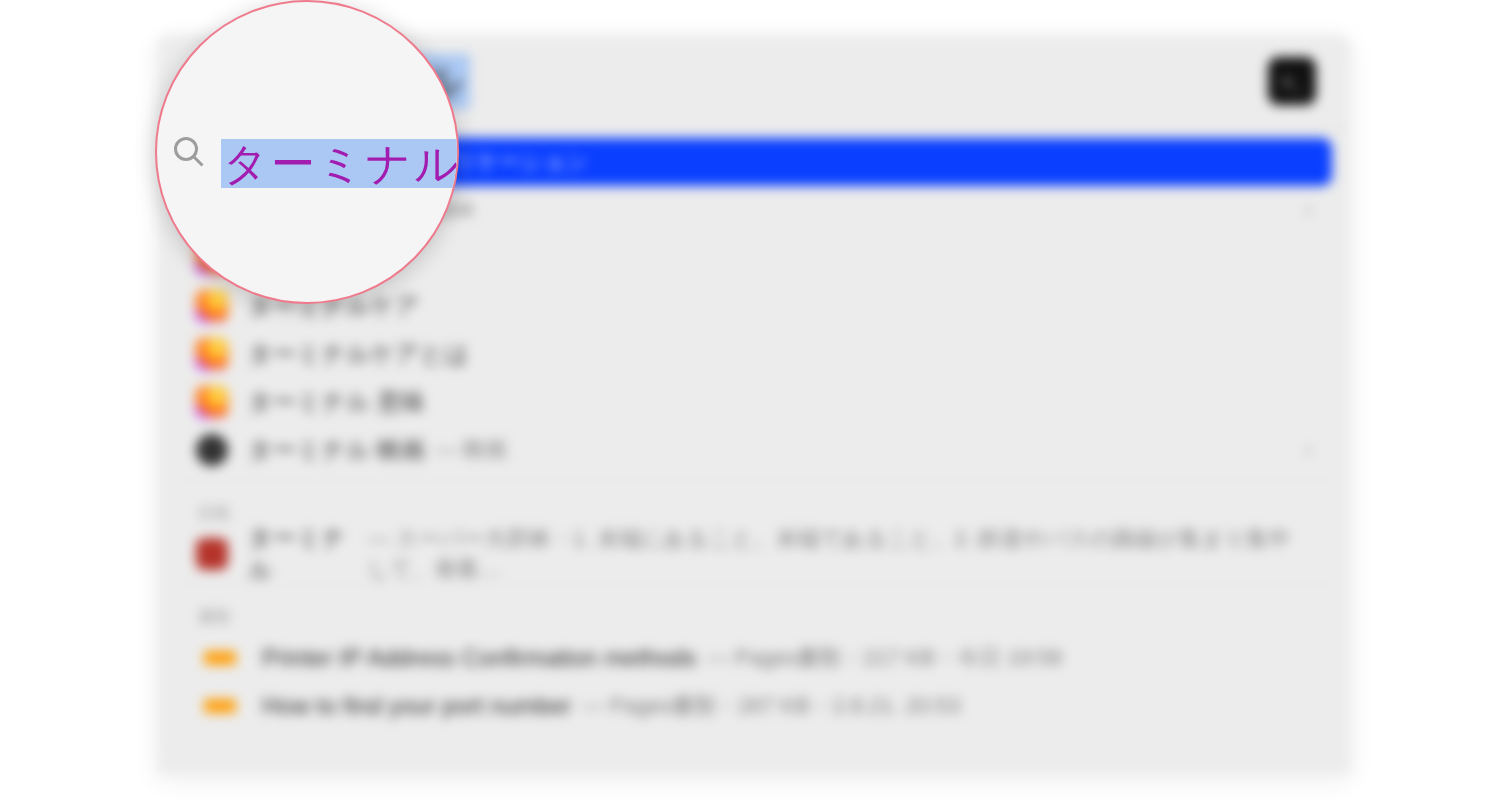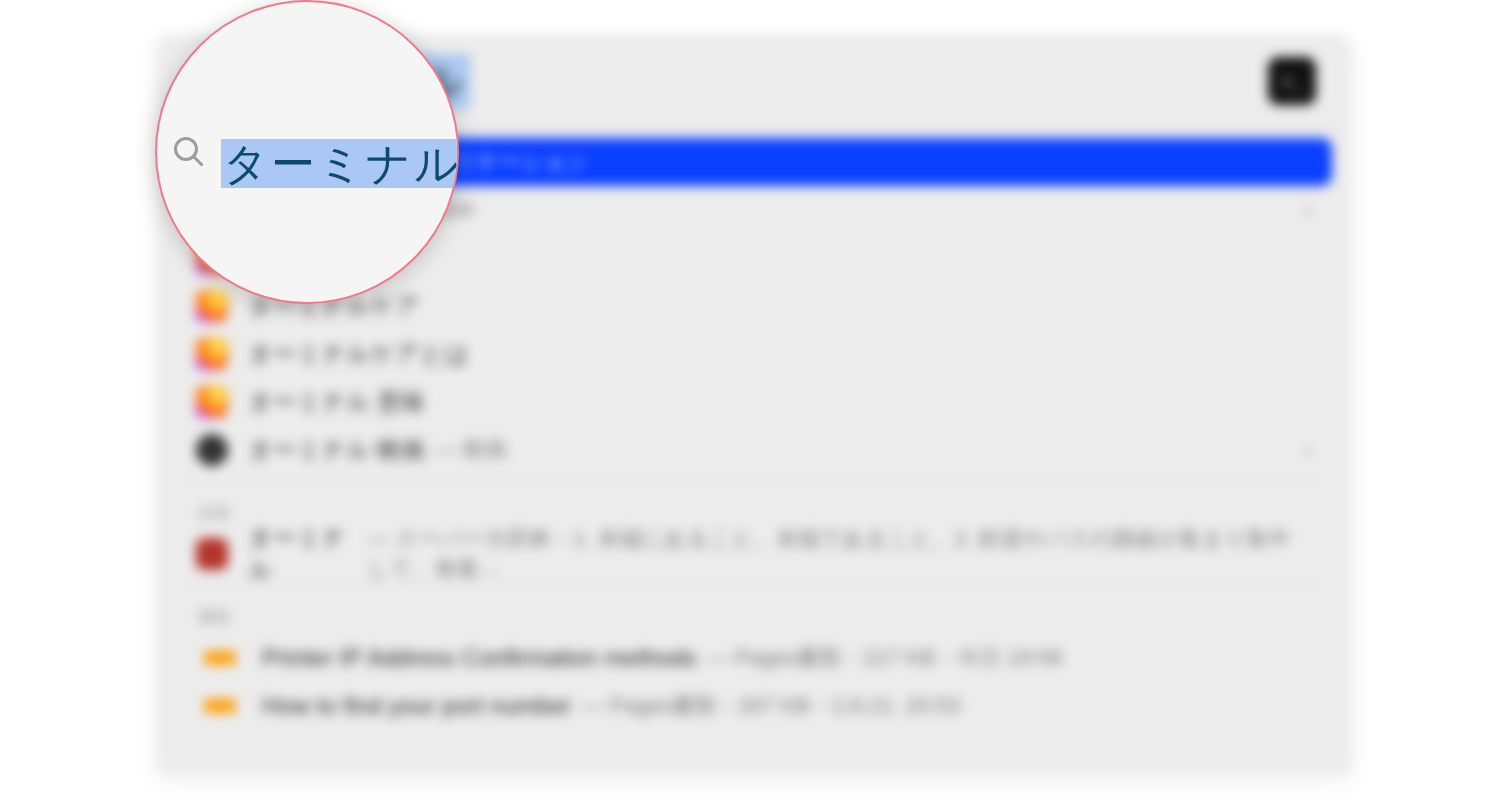--- a/index.html
+++ b/index.html
@@ -21,21 +21,21 @@
   .sp-row .meta{color:#7a7a7a;font-size:22px;margin-left:10px;}
   .sp-row.sel .meta{color:#dbe5ff;}
   .sp-sub{font-size:16px;color:#9a9a9a;padding:16px 22px 6px;}
   .sp-sep{height:1px;background:#e2e2e2;margin:6px 2px;}
   .chev{margin-left:auto;color:#9a9a9a;font-size:22px;}
 
   
   .mag{position:absolute;left:155px;top:0;width:300px;height:300px;border:2px solid #ef7a8c;border-radius:50%;background:#f5f5f5;box-shadow:0 4px 22px rgba(0,0,0,.18);overflow:hidden;z-index:10;}
   .mag-inner{position:absolute;left:0;top:0;width:100%;height:100%;display:flex;align-items:center;justify-content:flex-start;padding-left:14px;}
   .mag-search-icon{width:36px;height:36px;opacity:.55;margin-right:14px;display:flex;align-items:center;justify-content:center;}
-  .mag-query{font-size:44px;color:#0c4a6e;letter-spacing:3px;margin-top:24px;}
+  .mag-query{font-size:44px;color:#a21caf;letter-spacing:3px;margin-top:24px;}
   .mag-query .sel{background:#aac8f3;padding:0 2px;}
 
   .svg-mag{width:100%;height:100%;}
 </style>
 </head>
 <body>
 
 <div class="stage">
 
   <div class="spotlight">

